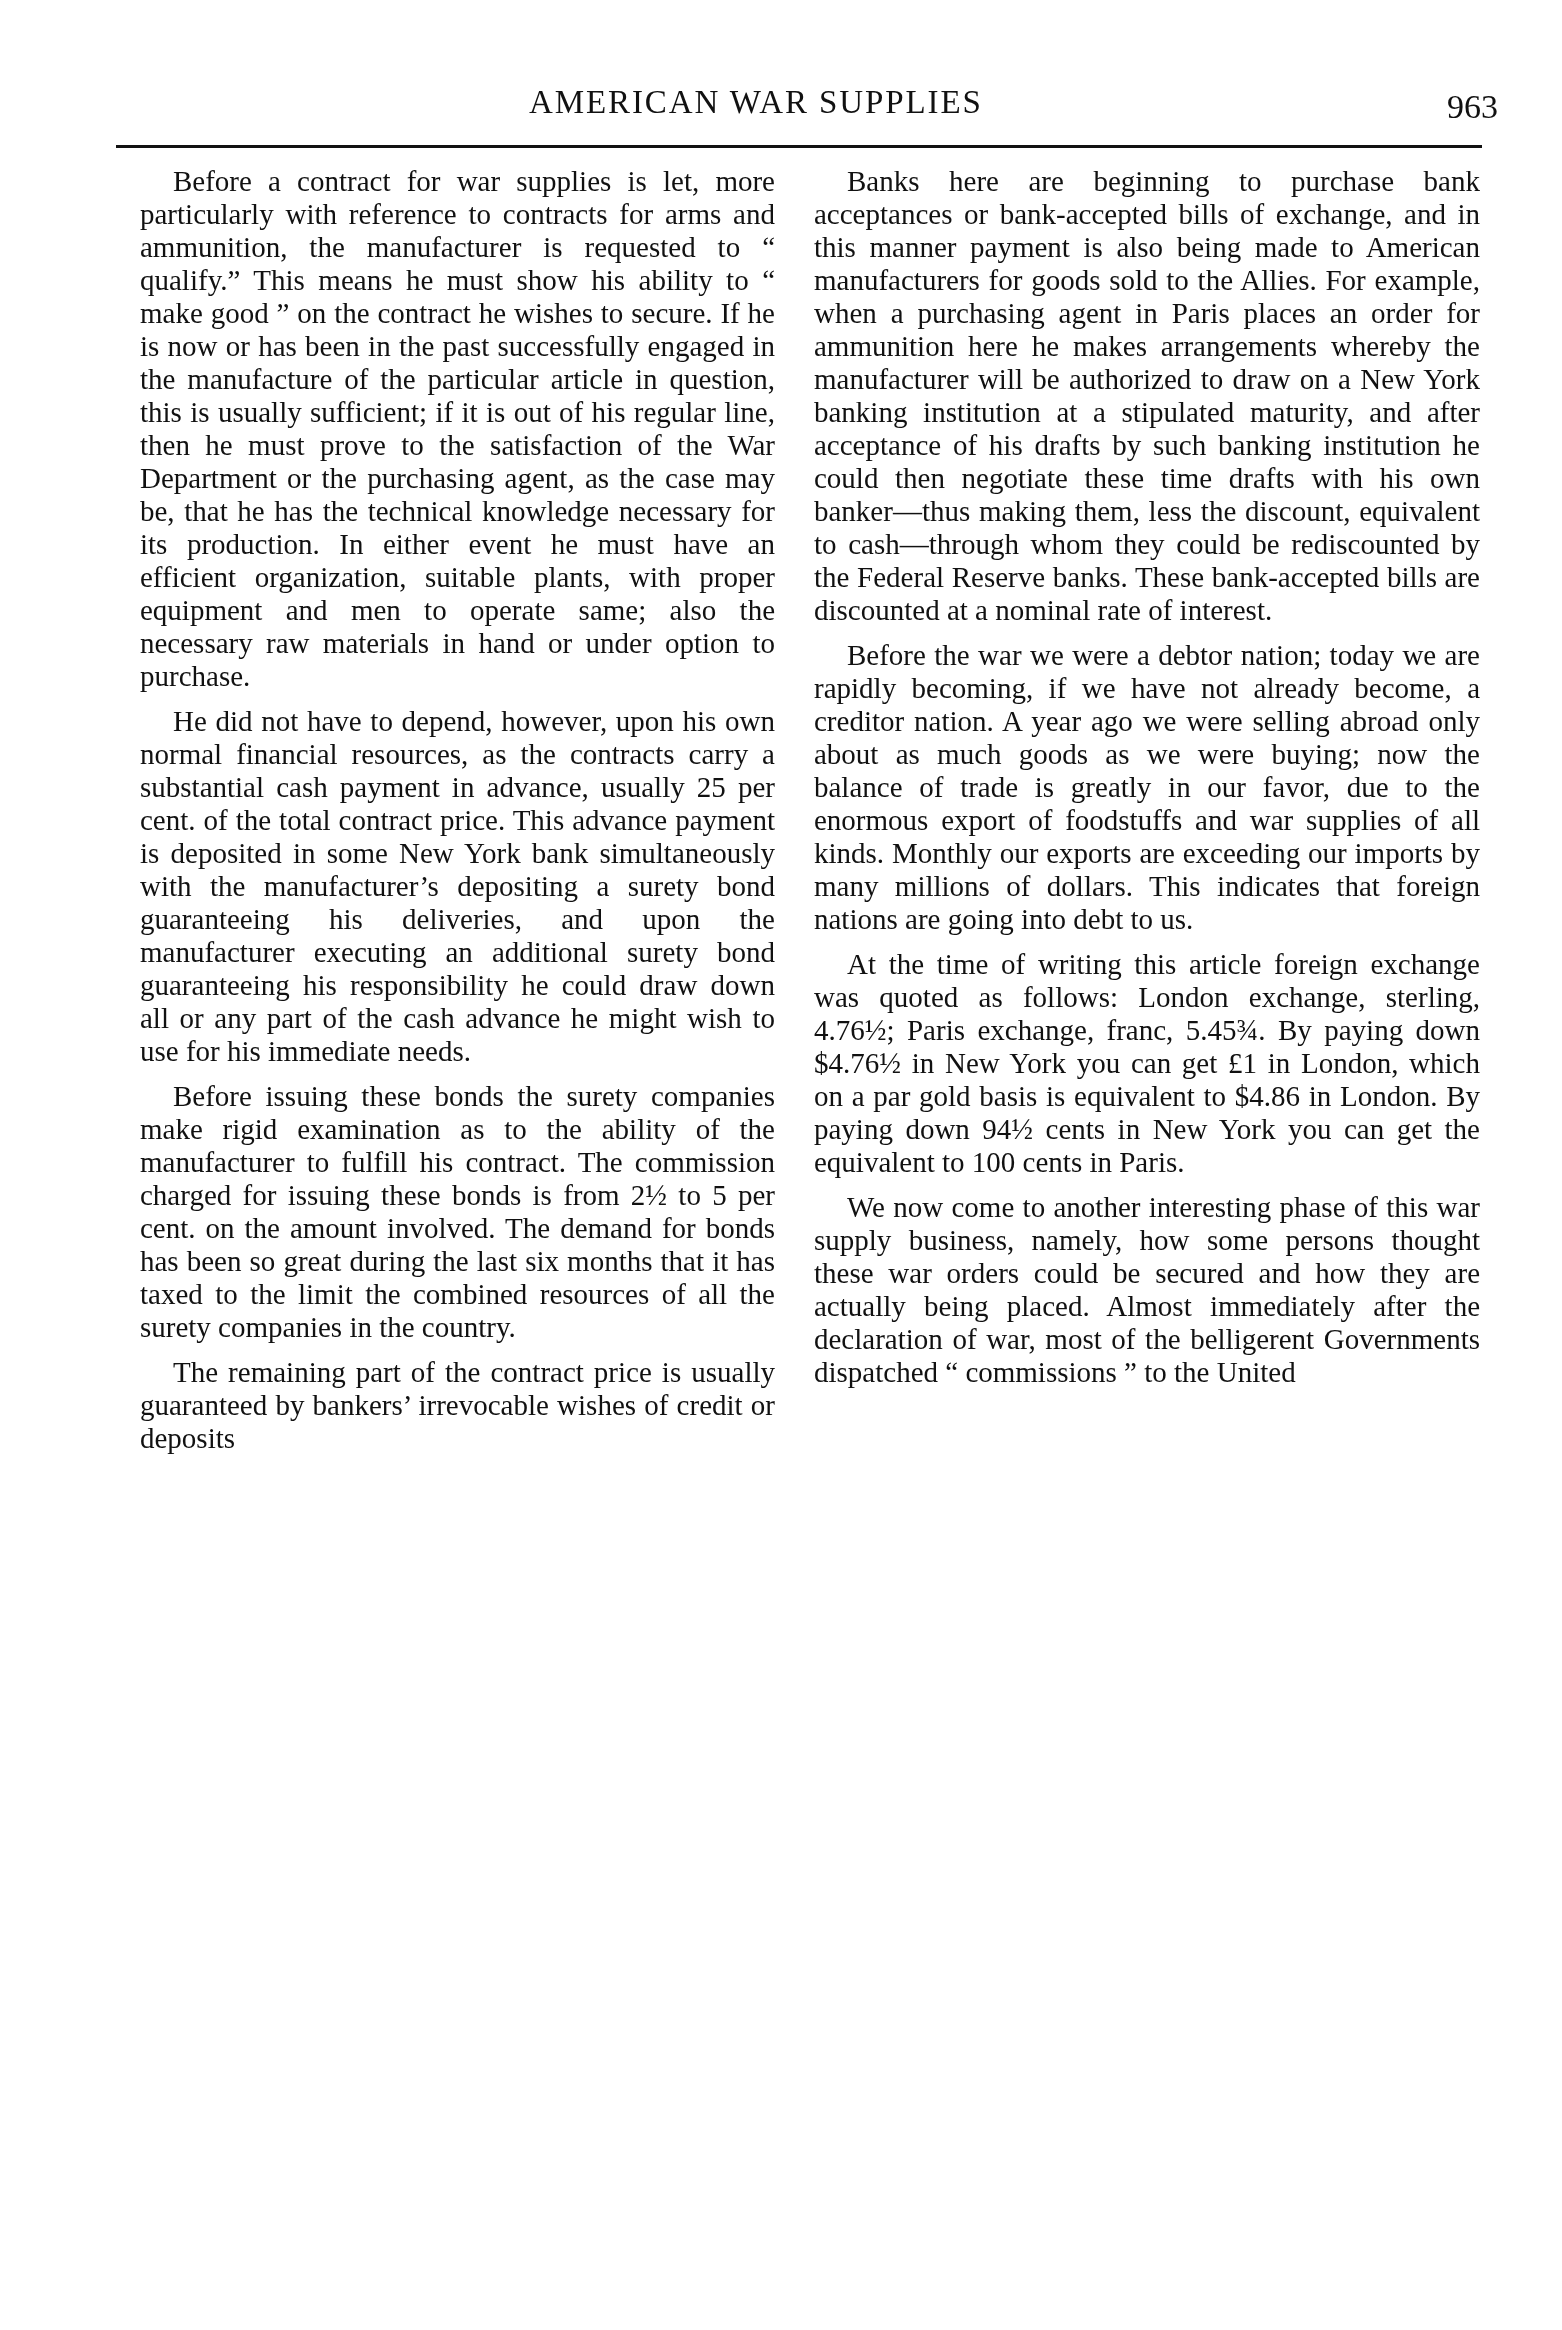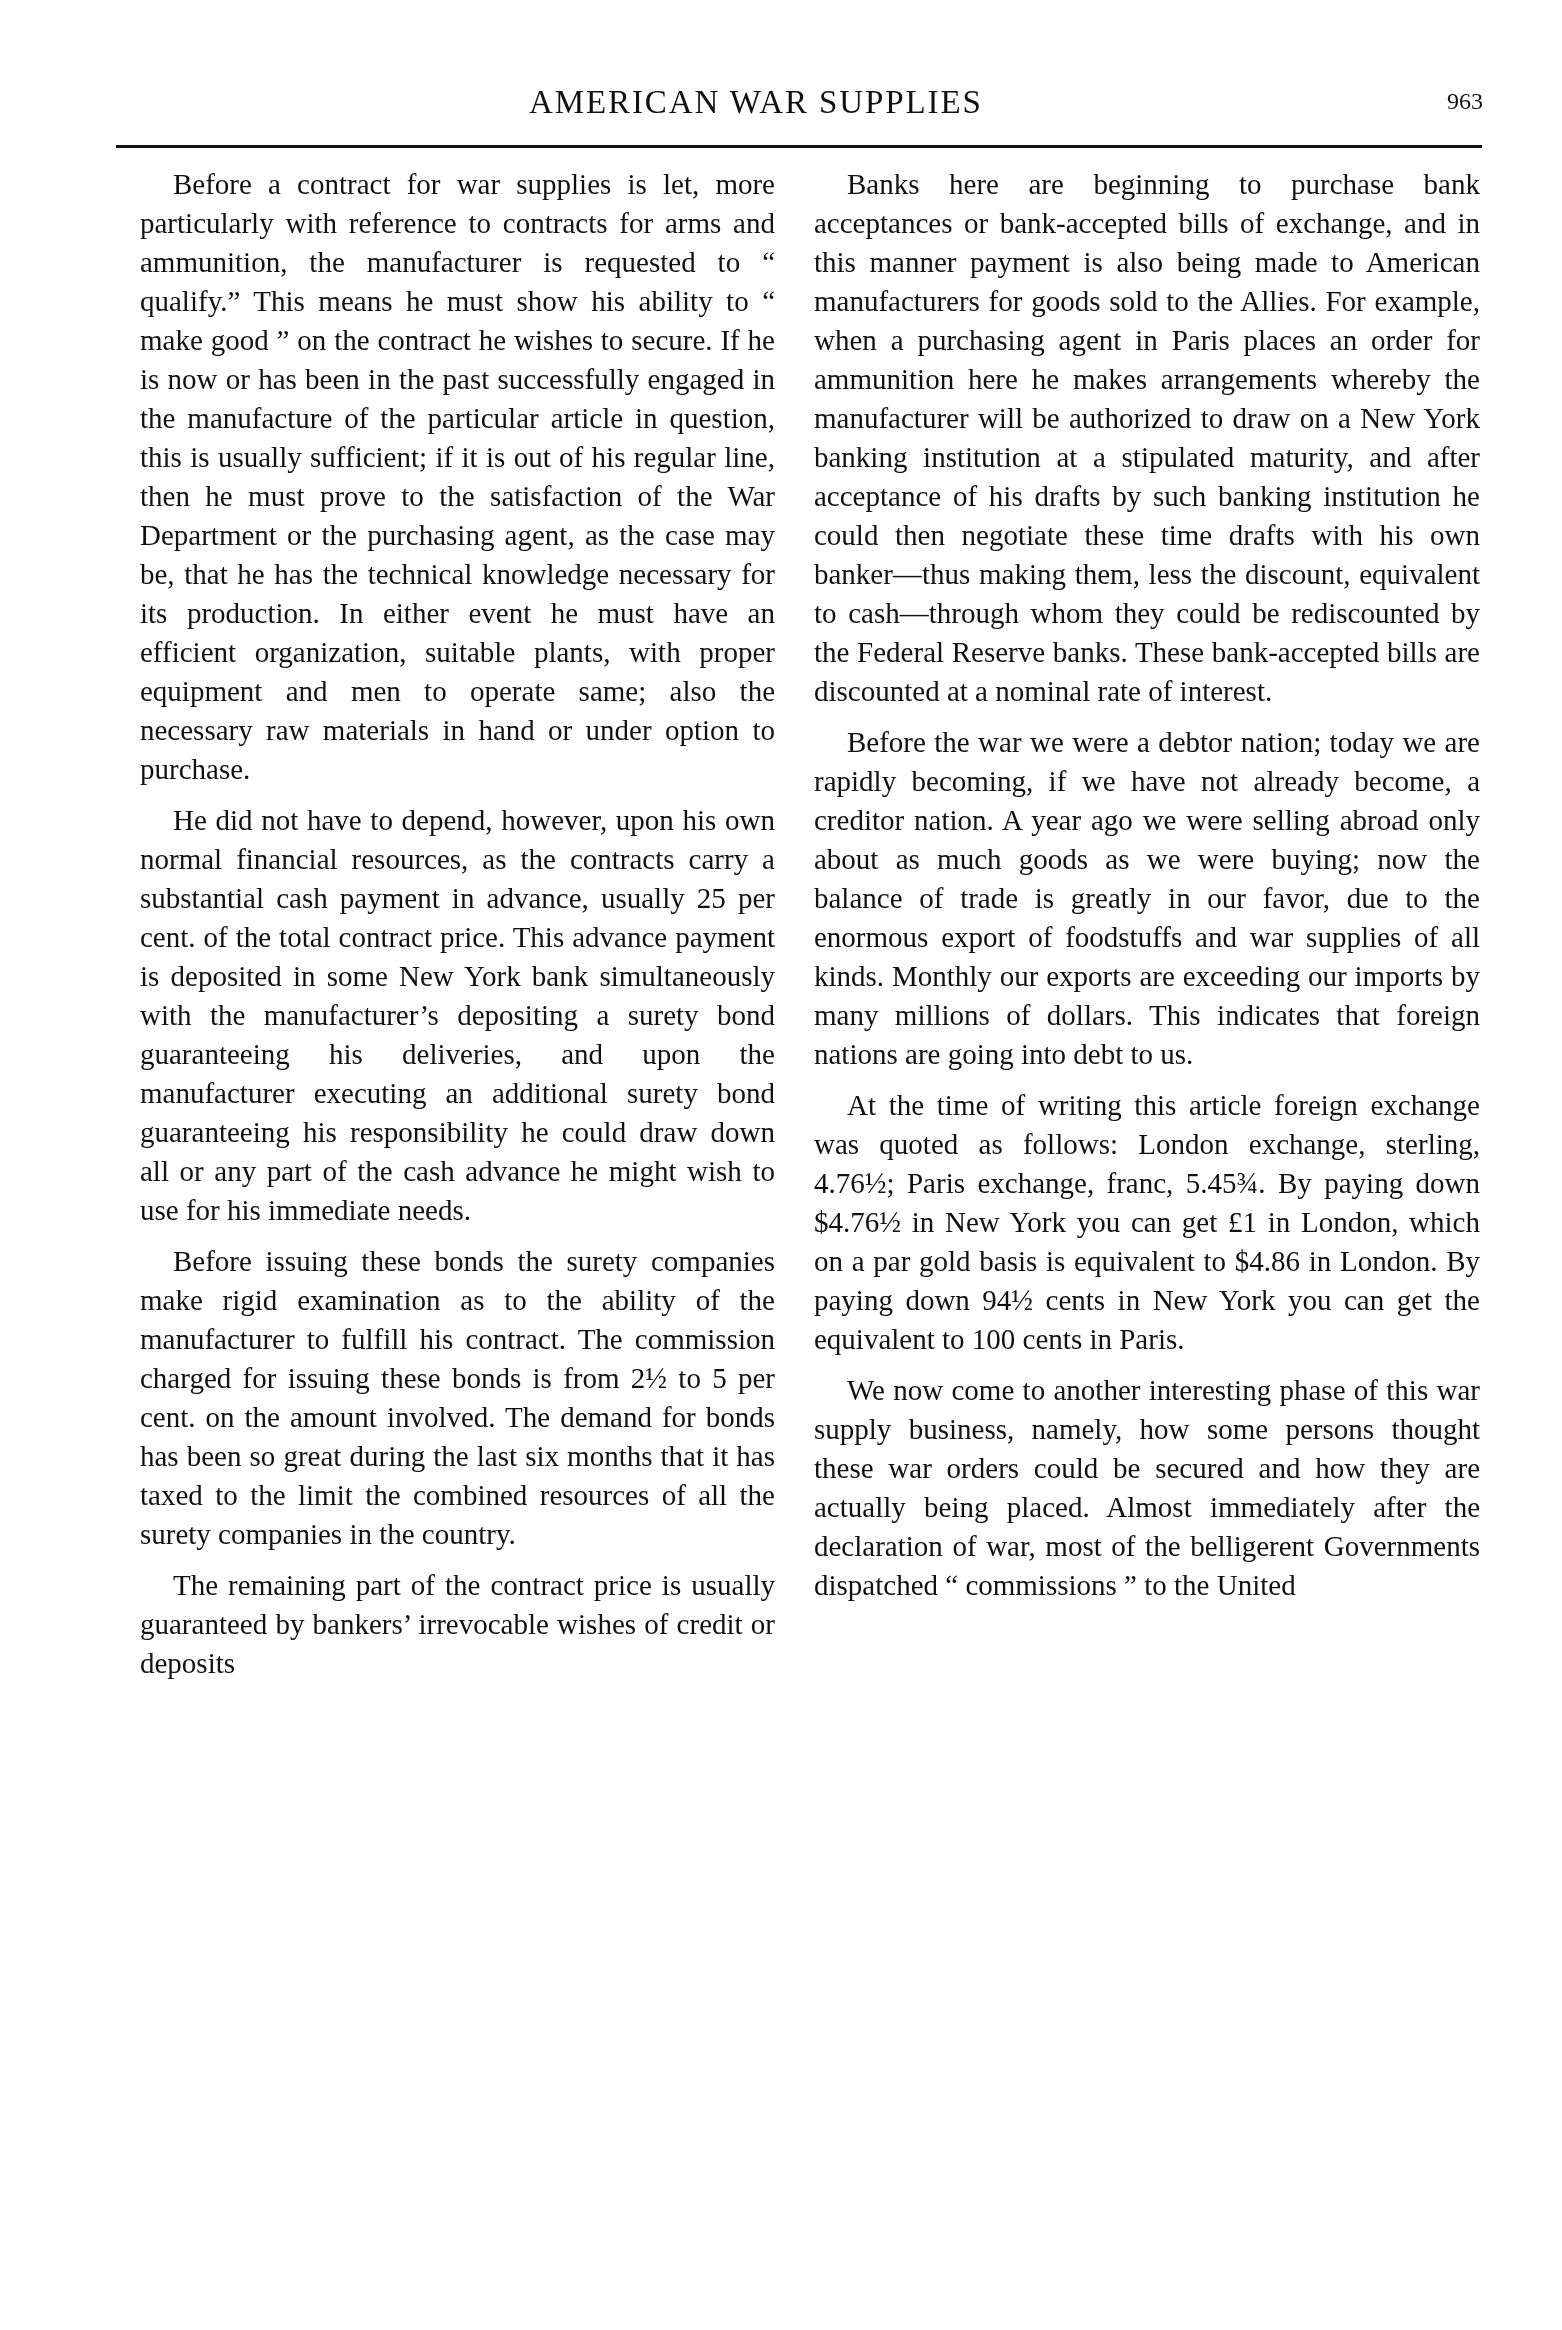--- a/index.html
+++ b/index.html
@@ -1,22 +1,22 @@
 <!DOCTYPE html>
 <html style="font-size:7.5px"><head>
 <meta charset="utf-8">
 <style>
   html, body { margin:0; padding:0; background:#ffffff; }
   body { width:1562px; height:2454px; position:relative; overflow:hidden;
          font-family:"Liberation Serif","DejaVu Serif",serif; color:#111; }
   .running-head { position:absolute; top:84px; left:0; width:1562px; height:47px; }
   .running-title { position:absolute; left:529px; top:0; font-size:33px; letter-spacing:1.9px; }
-  .page-number { position:absolute; left:1447px; top:3.7px; font-size:24px; }
+  .page-number { position:absolute; left:1447px; top:3.7px; font-size:34px; }
   .rule { position:absolute; top:145px; left:116px; width:1366px; height:3.3px; background:#111; }
-  .col { position:absolute; top:165px; font-size:29px; line-height:39px; text-align:justify; }
+  .col { position:absolute; top:165px; font-size:29px; line-height:33px; text-align:justify; }
   .col-left { left:140px; width:635px; }
   .col-right { left:814px; width:666px; }
   .col p { margin:0; text-indent:0; }
   .col p.indent { text-indent:33px; }
   .col p + p { margin-top:12px; }
 </style>
 </head>
 <body>
 
 <div class="running-head">

